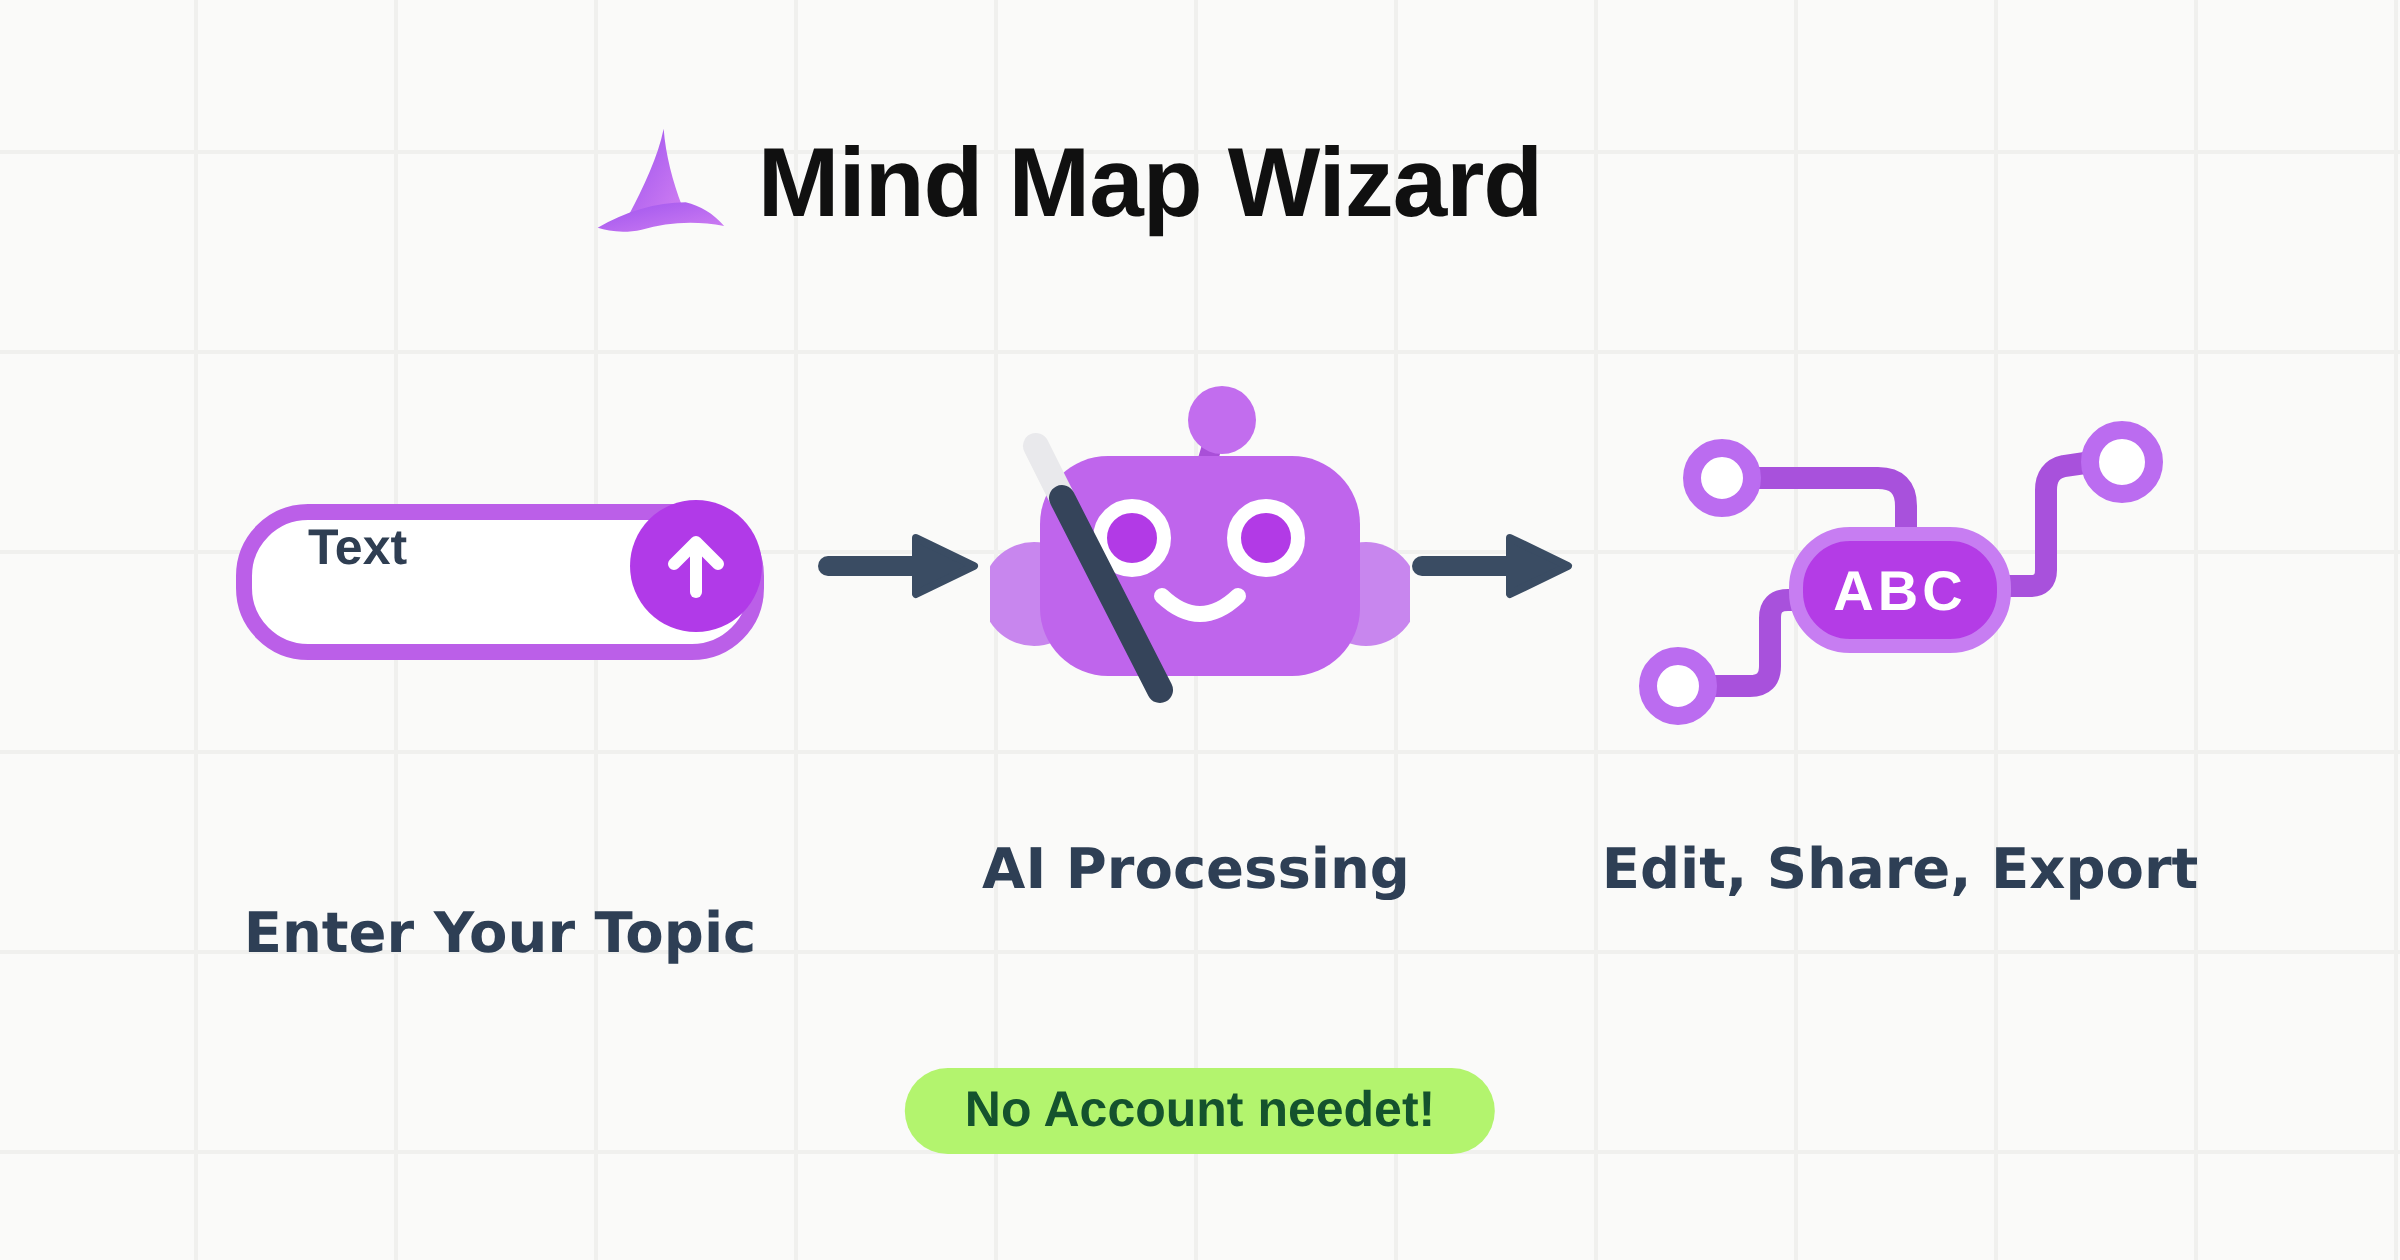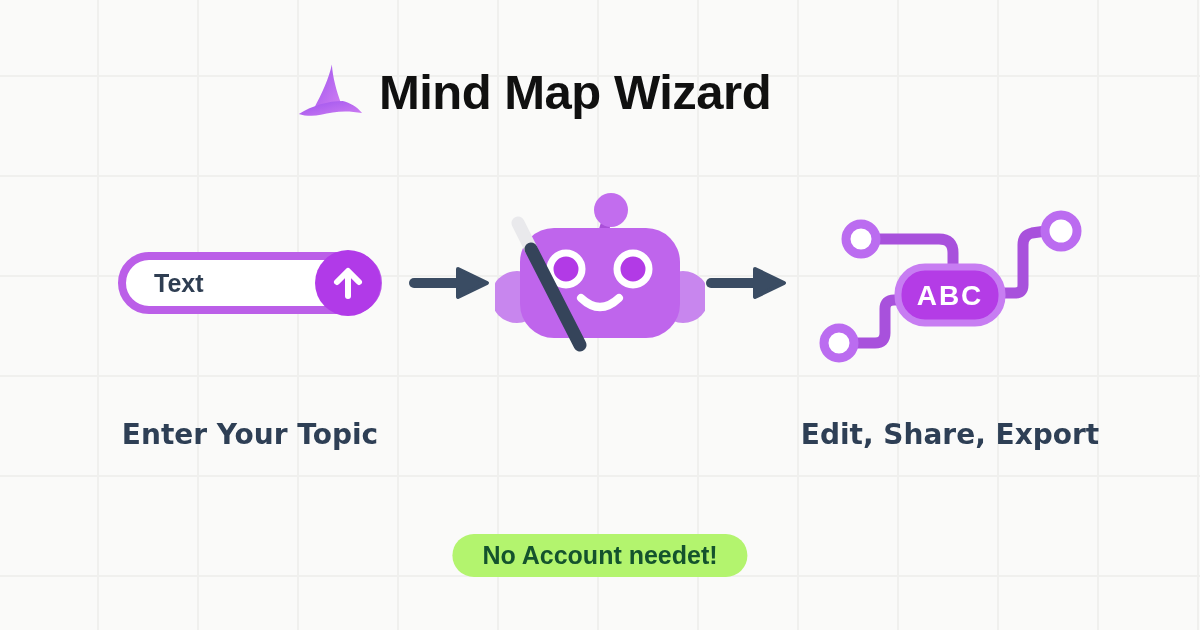--- a/index.html
+++ b/index.html
@@ -18,23 +18,23 @@
     position:absolute;top:56px;left:0;width:1068px;height:72px;
     display:flex;align-items:center;justify-content:center;gap:16px;
   }
   .logo{width:66px;height:60px;margin-top:-2px;}
   .title{
     font-size:49px;font-weight:bold;color:#101010;letter-spacing:-0.5px;
     font-family:"Liberation Sans", sans-serif;
   }
   
   .input-pill{
-    position:absolute;left:118px;top:252px;width:264px;height:62px;
+    position:absolute;left:118px;top:252px;width:264px;height:78px;
     background:#ffffff;border:8px solid #bb5fe8;border-radius:36px;
-    box-sizing:border-box;display:flex;align-items:center;
+    box-sizing:border-box;display:flex;align-items:flex-start;
   }
   .input-text{
     margin-left:28px;font-size:25px;font-weight:bold;color:#2f3e52;
   }
   .submit-circle{
     position:absolute;left:315px;top:250px;width:66px;height:66px;border-radius:50%;
     background:#b13ae8;display:flex;align-items:center;justify-content:center;
     border:none;cursor:pointer;padding:0;
   }
   
@@ -44,21 +44,21 @@
   .robot{position:absolute;left:495px;top:185px;}
   
   .mindmap{position:absolute;left:815px;top:205px;}
   
   .step-label{
     position:absolute;top:418px;width:440px;text-align:center;
     font-size:28px;font-weight:bold;color:#2e3f55;
     font-family:"DejaVu Sans", sans-serif;letter-spacing:0px;
     transform:translateX(-50%);
   }
-  .lbl1{left:250px;}
+  .lbl1{left:250px;margin-top:32px;}
   .lbl2{left:598px;}
   .lbl3{left:950px;}
   
   .badge{
     position:absolute;top:534px;left:600px;transform:translateX(-50%);
     background:#b3f46e;color:#14532d;border-radius:24px;
     padding:7px 30px;font-size:25px;font-weight:bold;white-space:nowrap;
     font-family:"Liberation Sans", sans-serif;
   }
 </style>
@@ -130,17 +130,18 @@
 
     <circle cx="46" cy="34" r="15" fill="#ffffff" stroke="#bb6cf0" stroke-width="9"></circle>
     <circle cx="246" cy="26" r="16" fill="#ffffff" stroke="#bb6cf0" stroke-width="9"></circle>
     <circle cx="24" cy="138" r="15" fill="#ffffff" stroke="#bb6cf0" stroke-width="9"></circle>
 
     <rect x="83" y="62" width="104" height="56" rx="27" fill="#b43ce6" stroke="#c77df2" stroke-width="7"></rect>
     <text x="135" y="100" text-anchor="middle" fill="#ffffff" font-size="28" font-weight="bold" letter-spacing="2" font-family="Liberation Sans, sans-serif">ABC</text>
   </svg>
 
   <div class="step-label lbl1">Enter Your Topic</div>
+  <div class="step-label lbl2">AI Processing</div>
   <div class="step-label lbl3">Edit, Share, Export</div>
 
   <div class="badge">No Account needet!</div>
 
 </div>
 
 </body></html>

